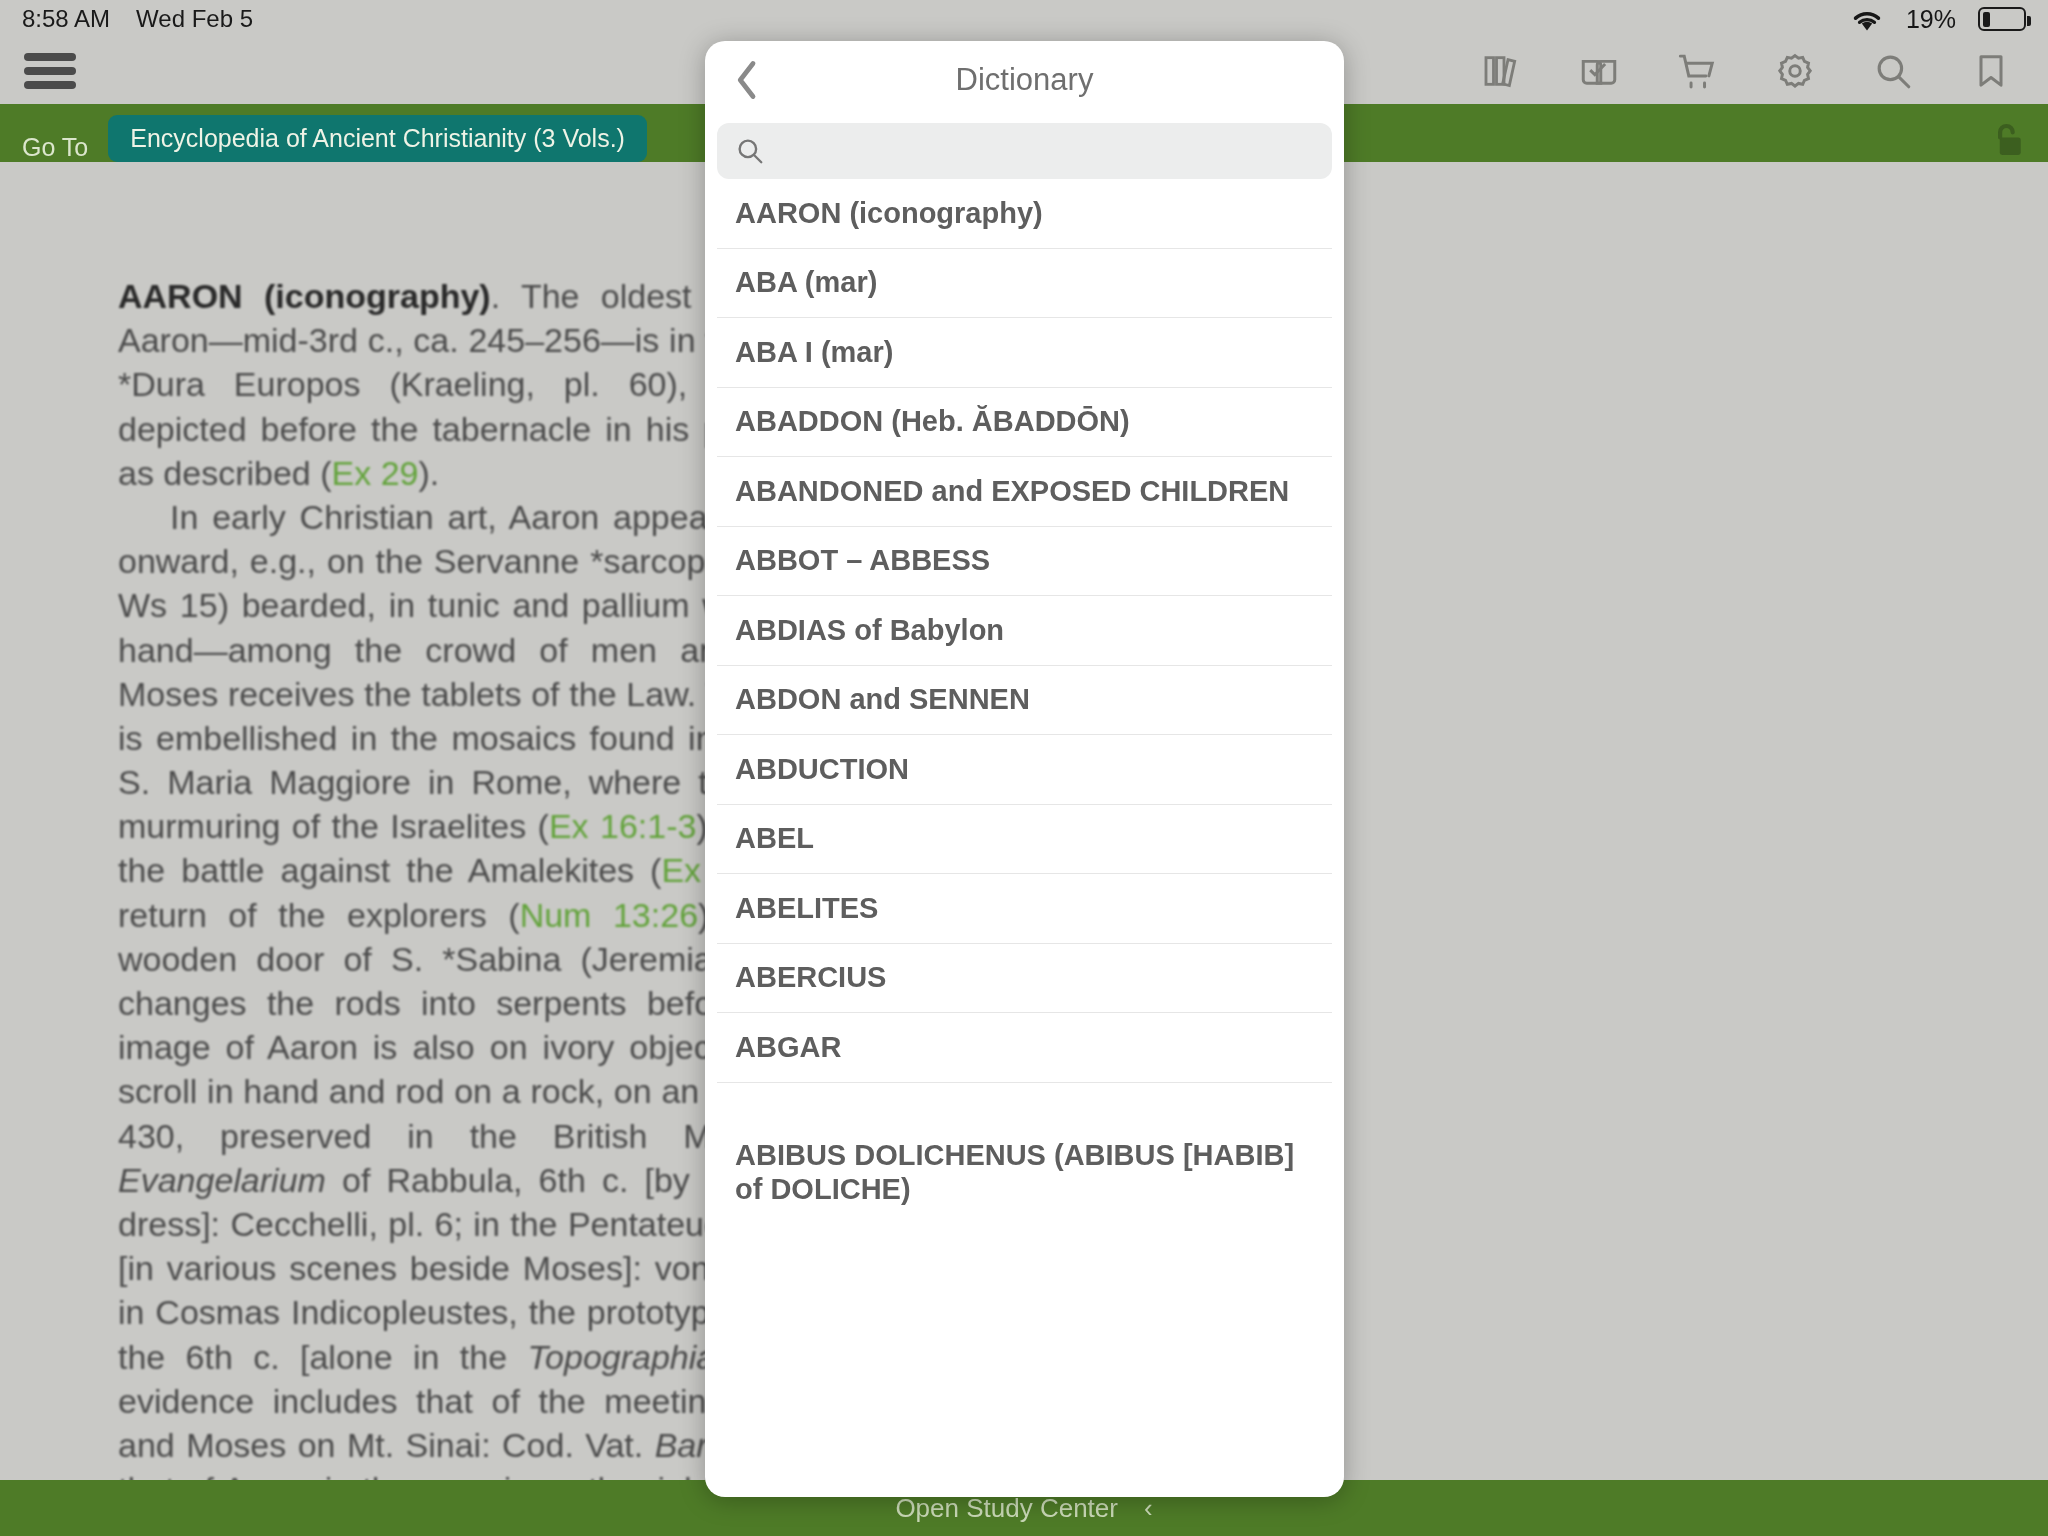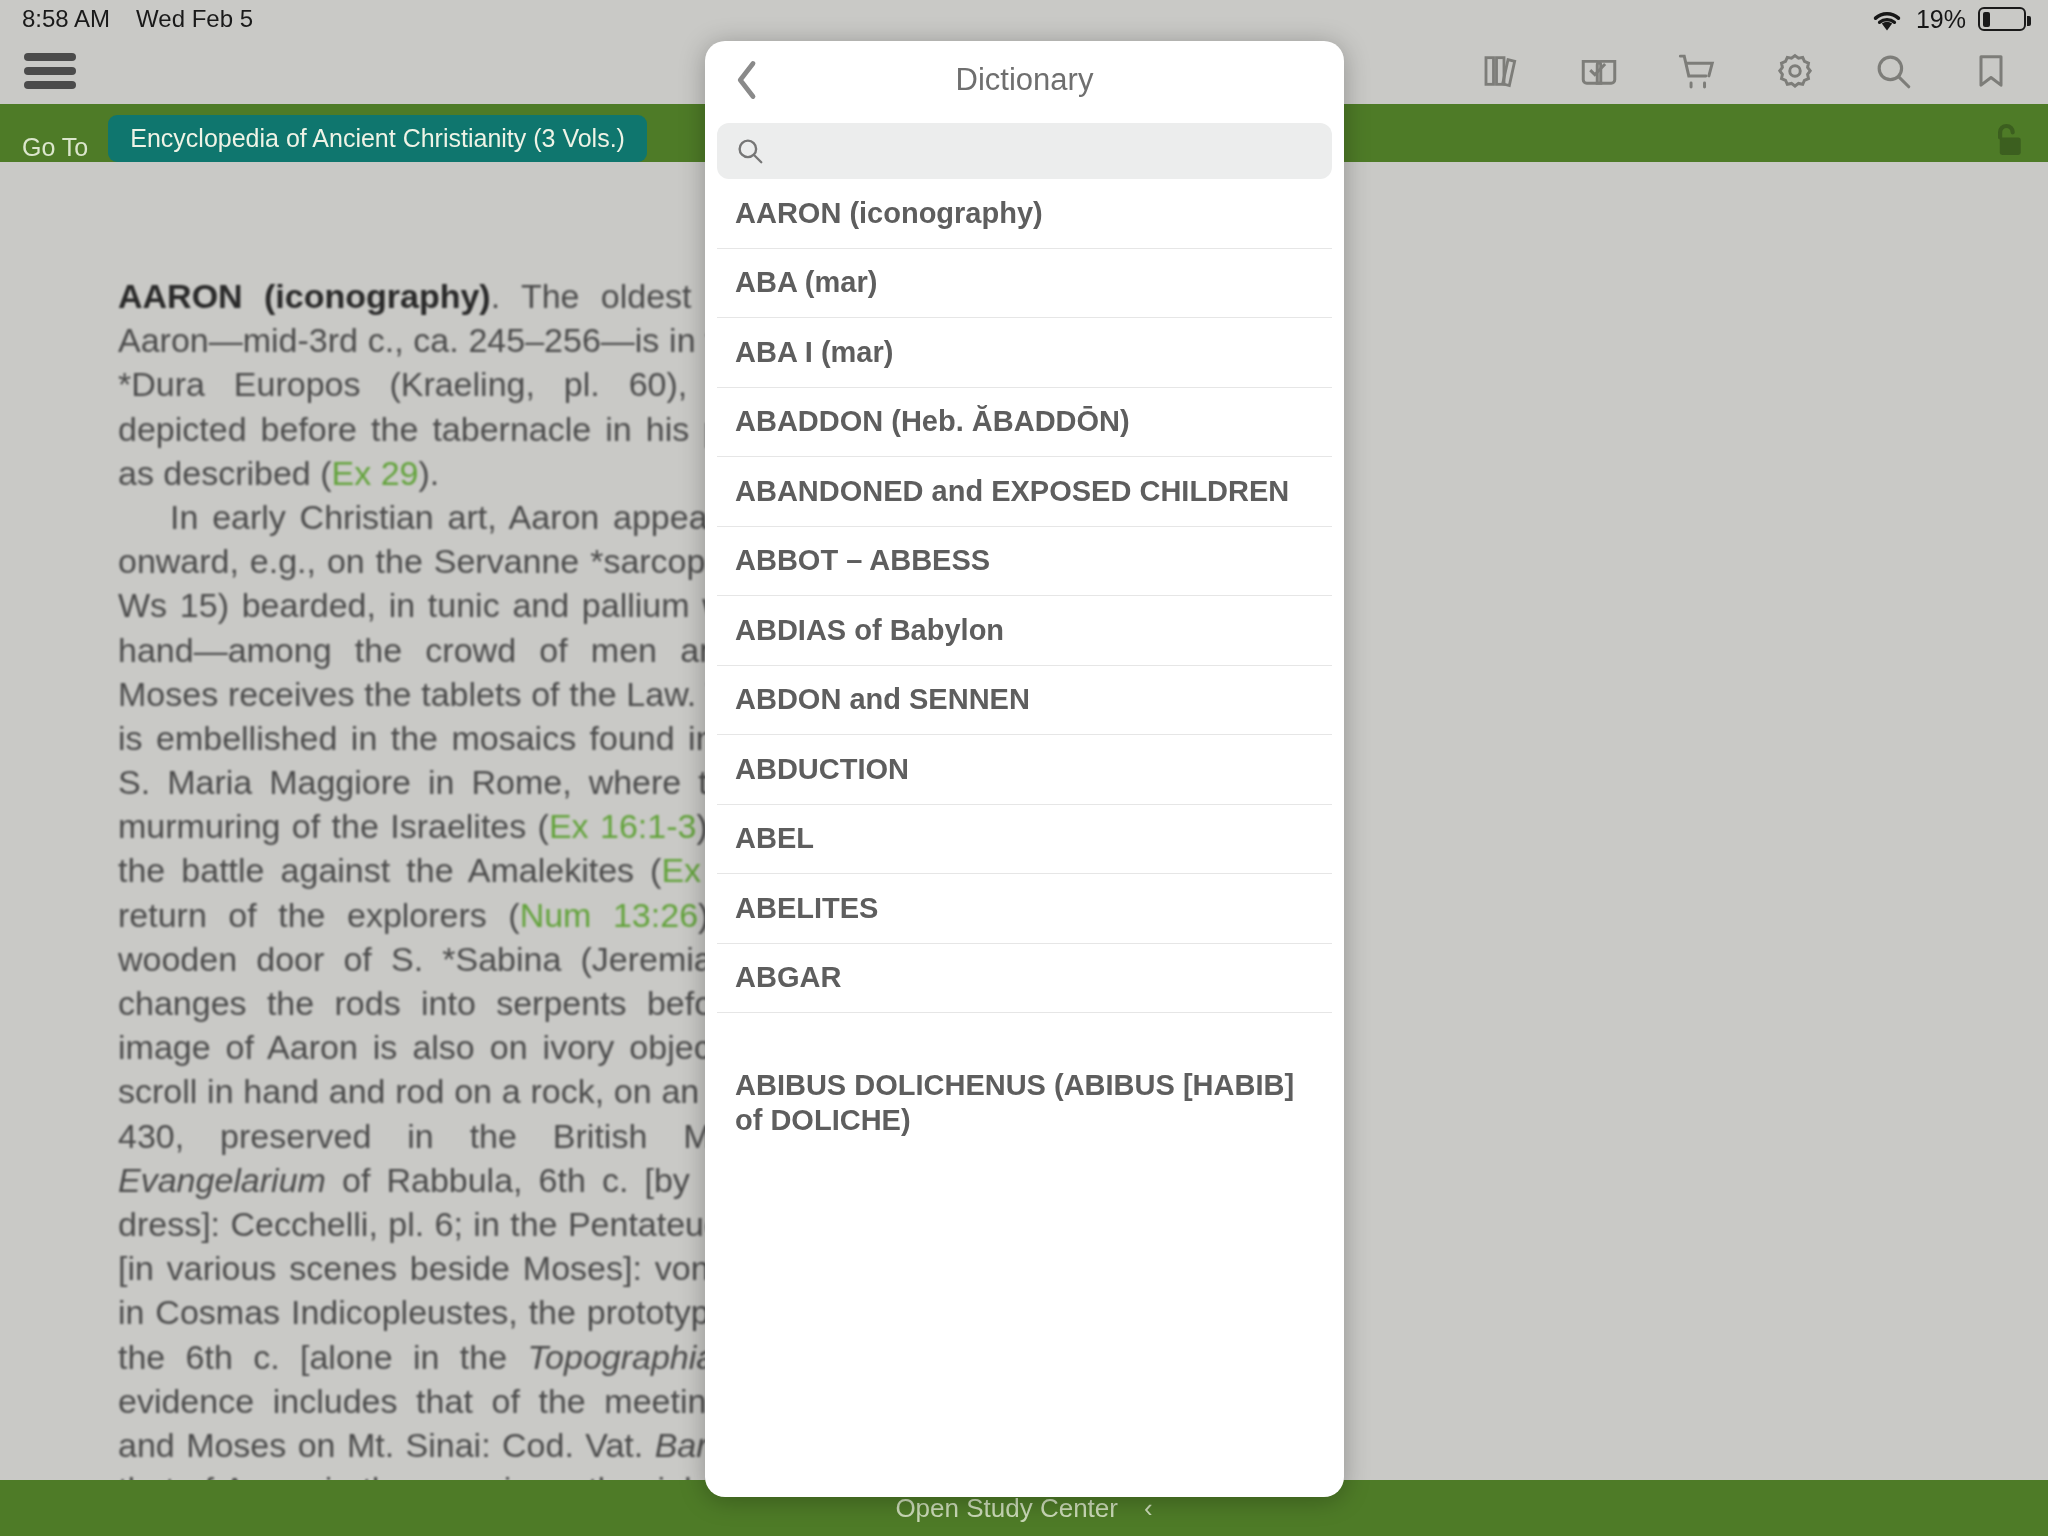--- a/index.html
+++ b/index.html
@@ -20,21 +20,21 @@
   #status-bar {
     position:absolute; top:0; left:0; width:2048px; height:38px;
     display:flex; align-items:center;
     padding:0 22px;
     color:#1a1a1a;
     font-size:24px;
     z-index:5;
   }
   #status-bar .left { display:flex; align-items:baseline; gap:26px; }
   #status-bar .right {
-    margin-left:auto; display:flex; align-items:center; gap:12px;
+    margin-left:auto; display:flex; align-items:center; gap:22px;
     font-size:25px; color:#171717;
   }
   .wifi-glyph { display:block; }
   .battery {
     width:48px; height:24px; border:2.6px solid #1a1a1a; border-radius:6px;
     position:relative; display:flex; align-items:center; padding:2.5px;
   }
   .battery::after {
     content:""; position:absolute; right:-7px; top:7px;
     width:4px; height:10px; background:#1a1a1a; border-radius:0 2px 2px 0;
@@ -271,16 +271,17 @@
     <div class="dict-item">ABA (mar)</div>
     <div class="dict-item">ABA I (mar)</div>
     <div class="dict-item">ABADDON (Heb. ĂBADDŌN)</div>
     <div class="dict-item">ABANDONED and EXPOSED CHILDREN</div>
     <div class="dict-item">ABBOT – ABBESS</div>
     <div class="dict-item">ABDIAS of Babylon</div>
     <div class="dict-item">ABDON and SENNEN</div>
     <div class="dict-item">ABDUCTION</div>
     <div class="dict-item">ABEL</div>
     <div class="dict-item">ABELITES</div>
+    <div class="dict-item">ABERCIUS</div>
     <div class="dict-item">ABGAR</div>
     <div class="dict-item two-line">ABIBUS DOLICHENUS (ABIBUS [HABIB] of DOLICHE)</div>
   </div>
 </div>
 
 </body></html>

